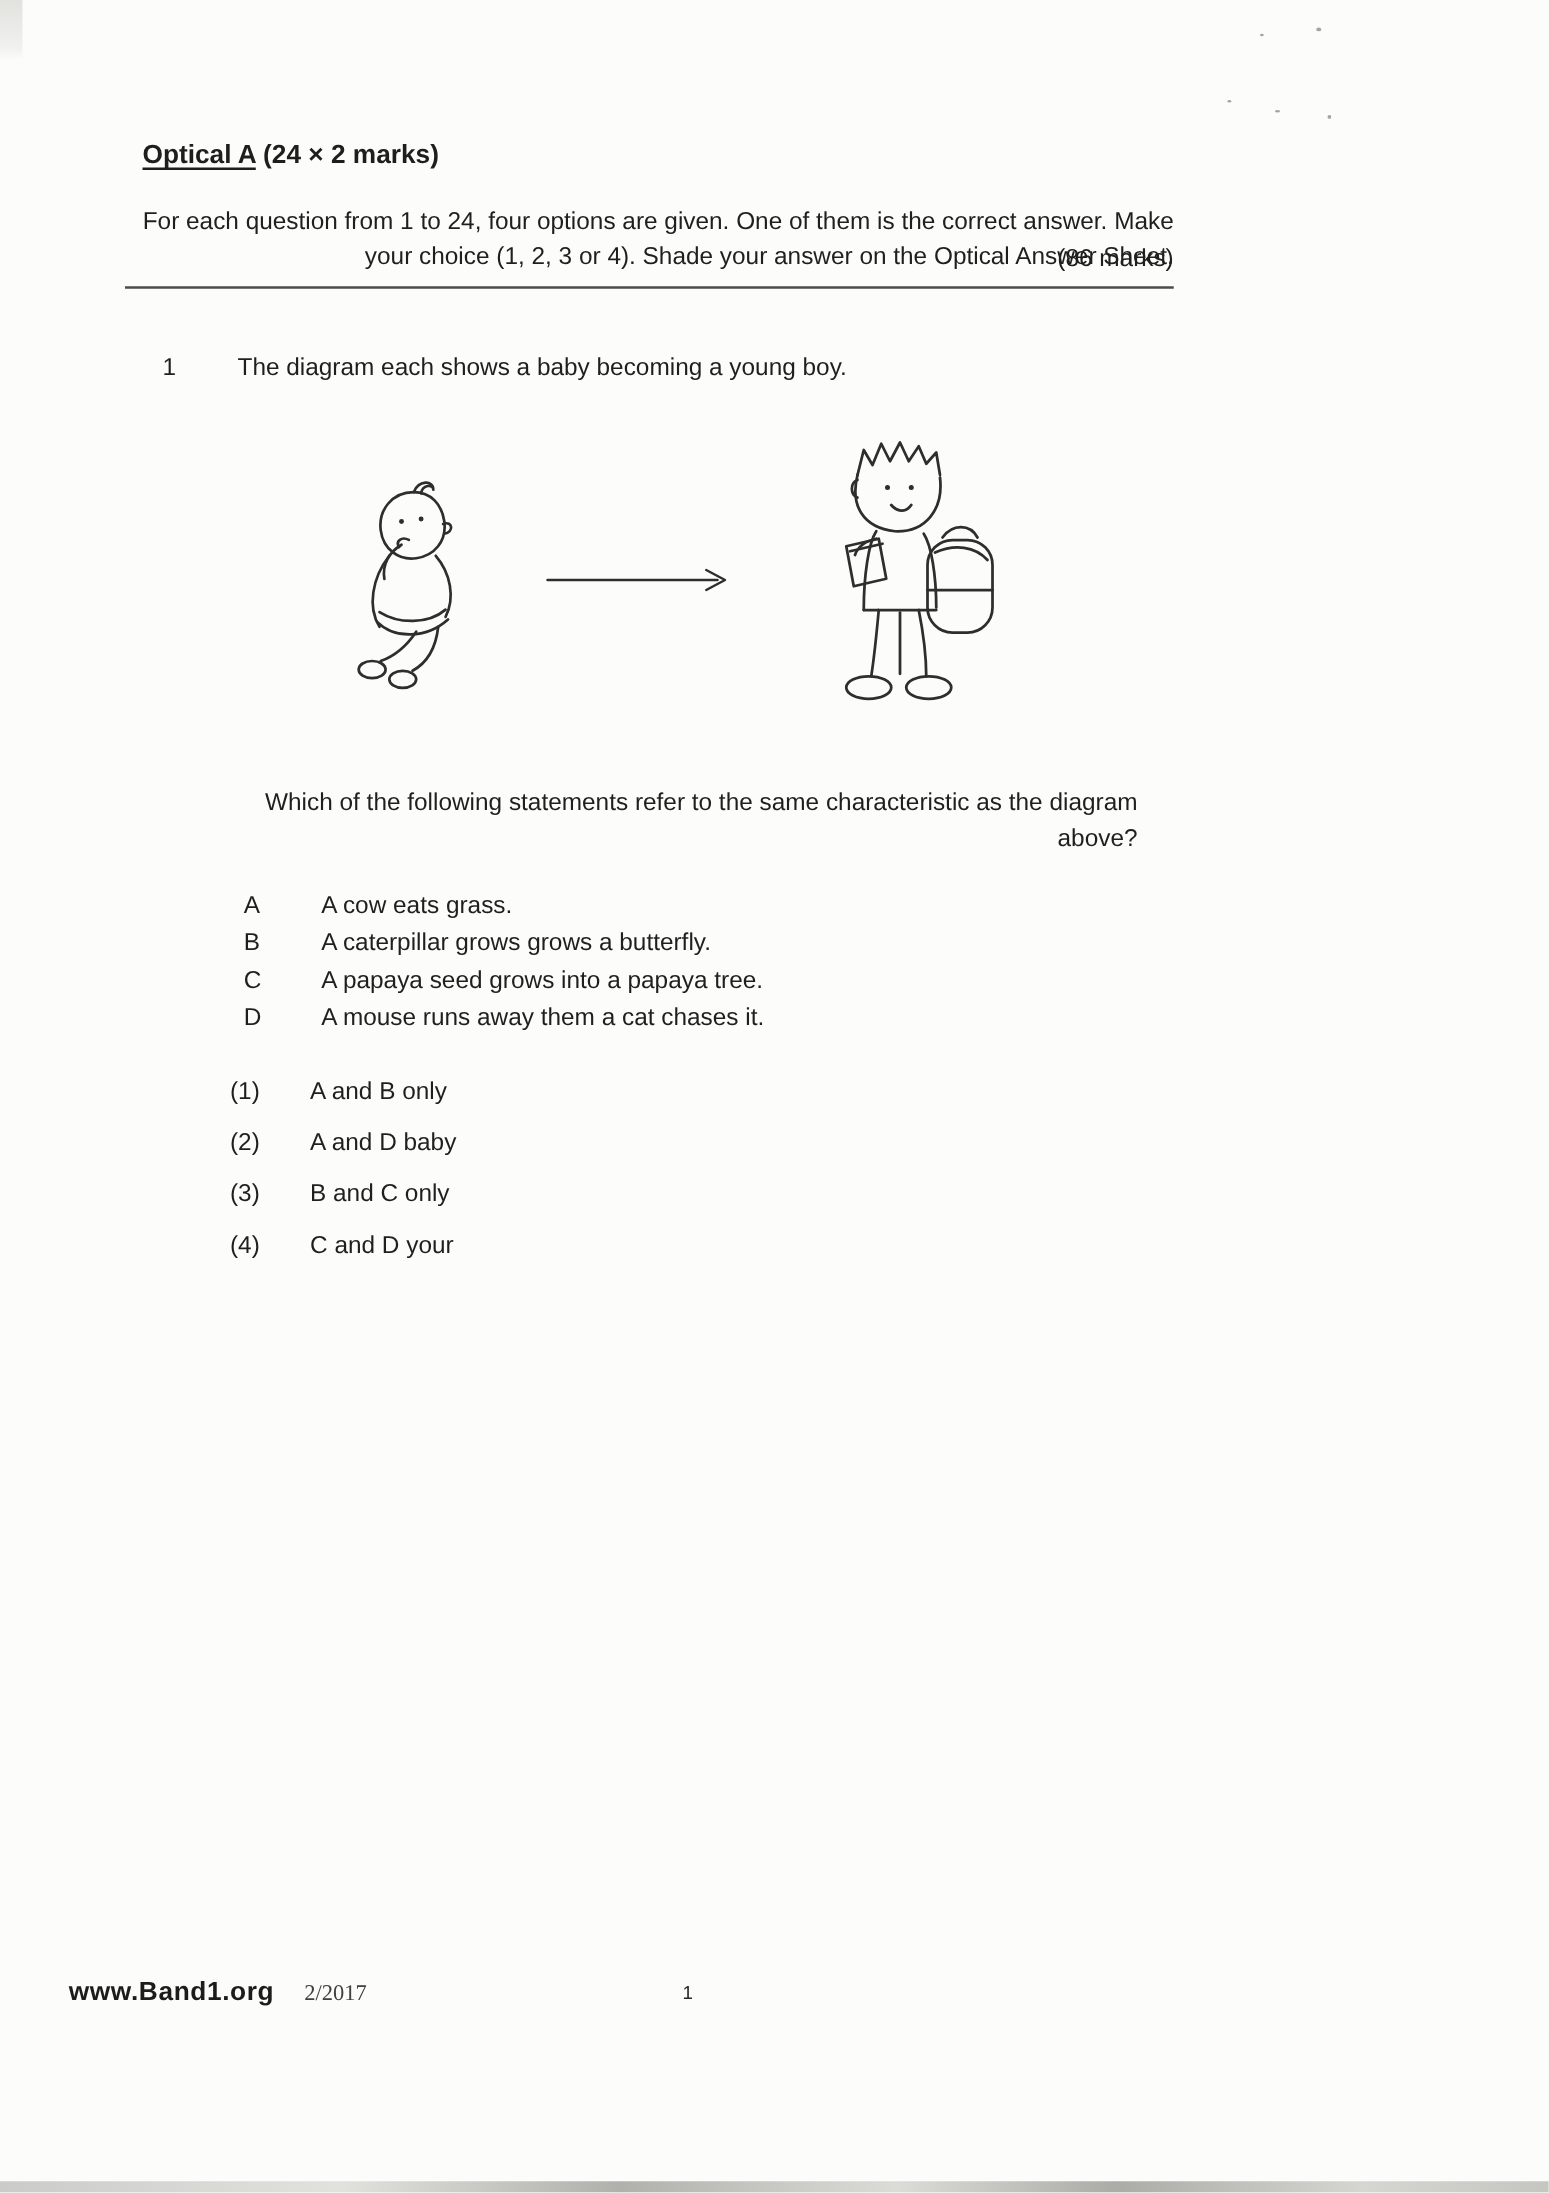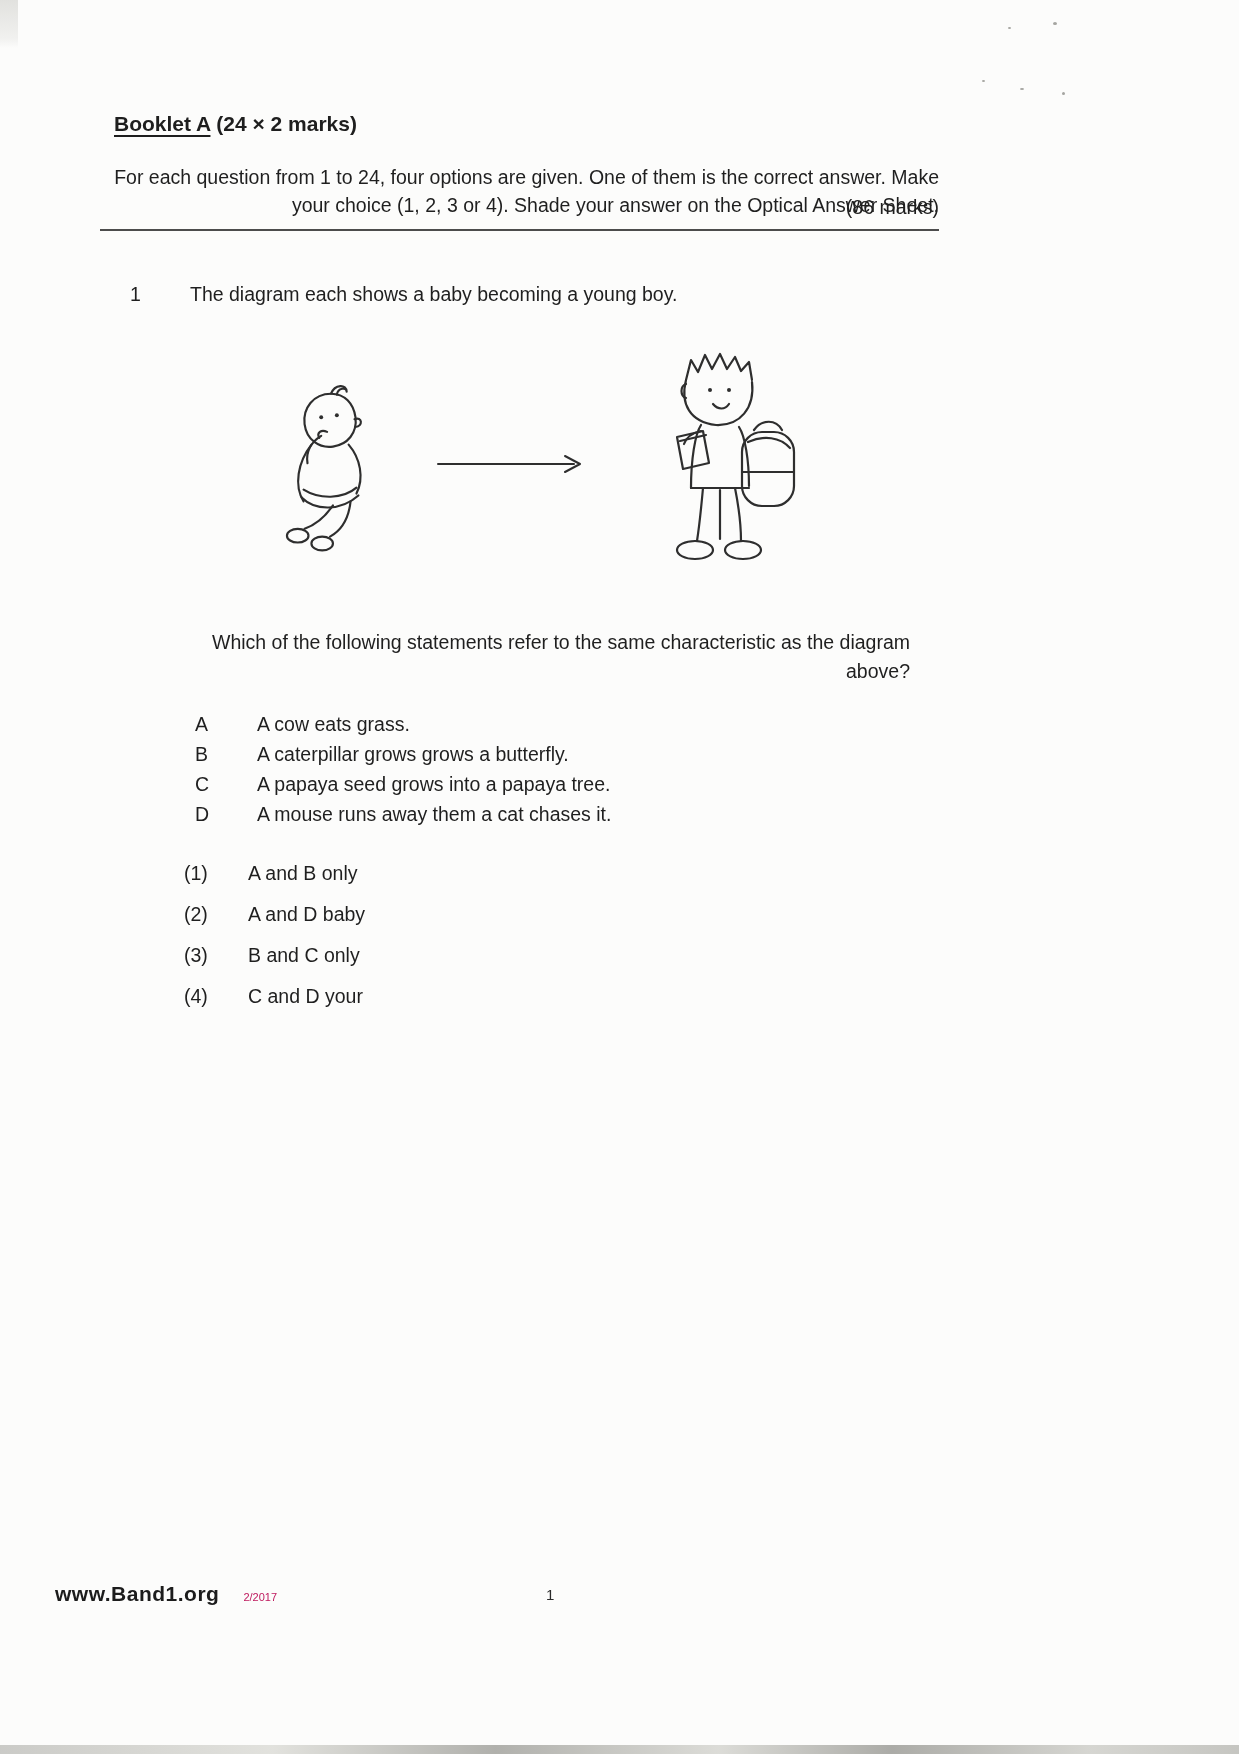--- a/index.html
+++ b/index.html
@@ -53,21 +53,21 @@
   .statement-label { width: 62px; flex: 0 0 62px; }
 
   
   .choices { margin: 36px 0 0 84px; }
   .choice-row { display: flex; margin-bottom: 18px; font-size: 19.5px; color: #1f1f1f; }
   .choice-label { width: 64px; flex: 0 0 64px; }
 
   
   .footer { position: absolute; left: 55px; top: 1582px; display: flex; align-items: baseline; }
   .footer-site { font-family: Liberation Sans, sans-serif; font-size: 21px; font-weight: bold; letter-spacing: 0.5px; color: #1c1c1c; }
-  .footer-issue { font-size: 11px; margin-left: 24px; color: #be185d; }
+  .footer-issue { font-size: 18px; margin-left: 24px; color: #404040; font-family: Liberation Serif, serif; }
   .footer-page { position: absolute; left: 546px; top: 1586px; font-size: 15px; color: #2a2a2a; }
 
   
   .scan-bottom {
     position: absolute; left: 0; right: 0; bottom: 0; height: 9px;
     background: linear-gradient(90deg, #c2c2be 0%, #dddDD8 22%, #a3a39e 40%, #d6d6d1 58%, #9d9d98 72%, #cfcfca 88%, #bcbcb7 100%);
     opacity: 0.85;
   }
   .scan-corner {
     position: absolute; left: 0; top: 0; width: 18px; height: 48px;
@@ -81,21 +81,21 @@
   .speck-4 { width: 4px; height: 2px; left: 1020px; top: 88px; }
   .speck-5 { width: 3px; height: 3px; left: 1062px; top: 92px; }
 </style>
 </head>
 <body>
 
 <div class="page">
 
   <div class="content">
 
-    <h1 class="booklet-title"><span class="title-main">Booklet A</span><span> (24 × 2 marks)</span></h1>
+    <h1 class="booklet-title"><span class="title-main">Optical A</span><span> (24 × 2 marks)</span></h1>
 
     <p class="instructions"><span>For each question from 1 to 24, four options are given. One of them is the correct answer. Make your choice (1, 2, 3 or 4). Shade your answer on the Optical Answer Sheet.</span><span class="marks">(86 marks)</span></p>
 
     <section class="question">
 
       <div class="q-row">
         <span class="q-num">1</span>
         <span>The diagram each shows a baby becoming a young boy.</span>
       </div>
 

